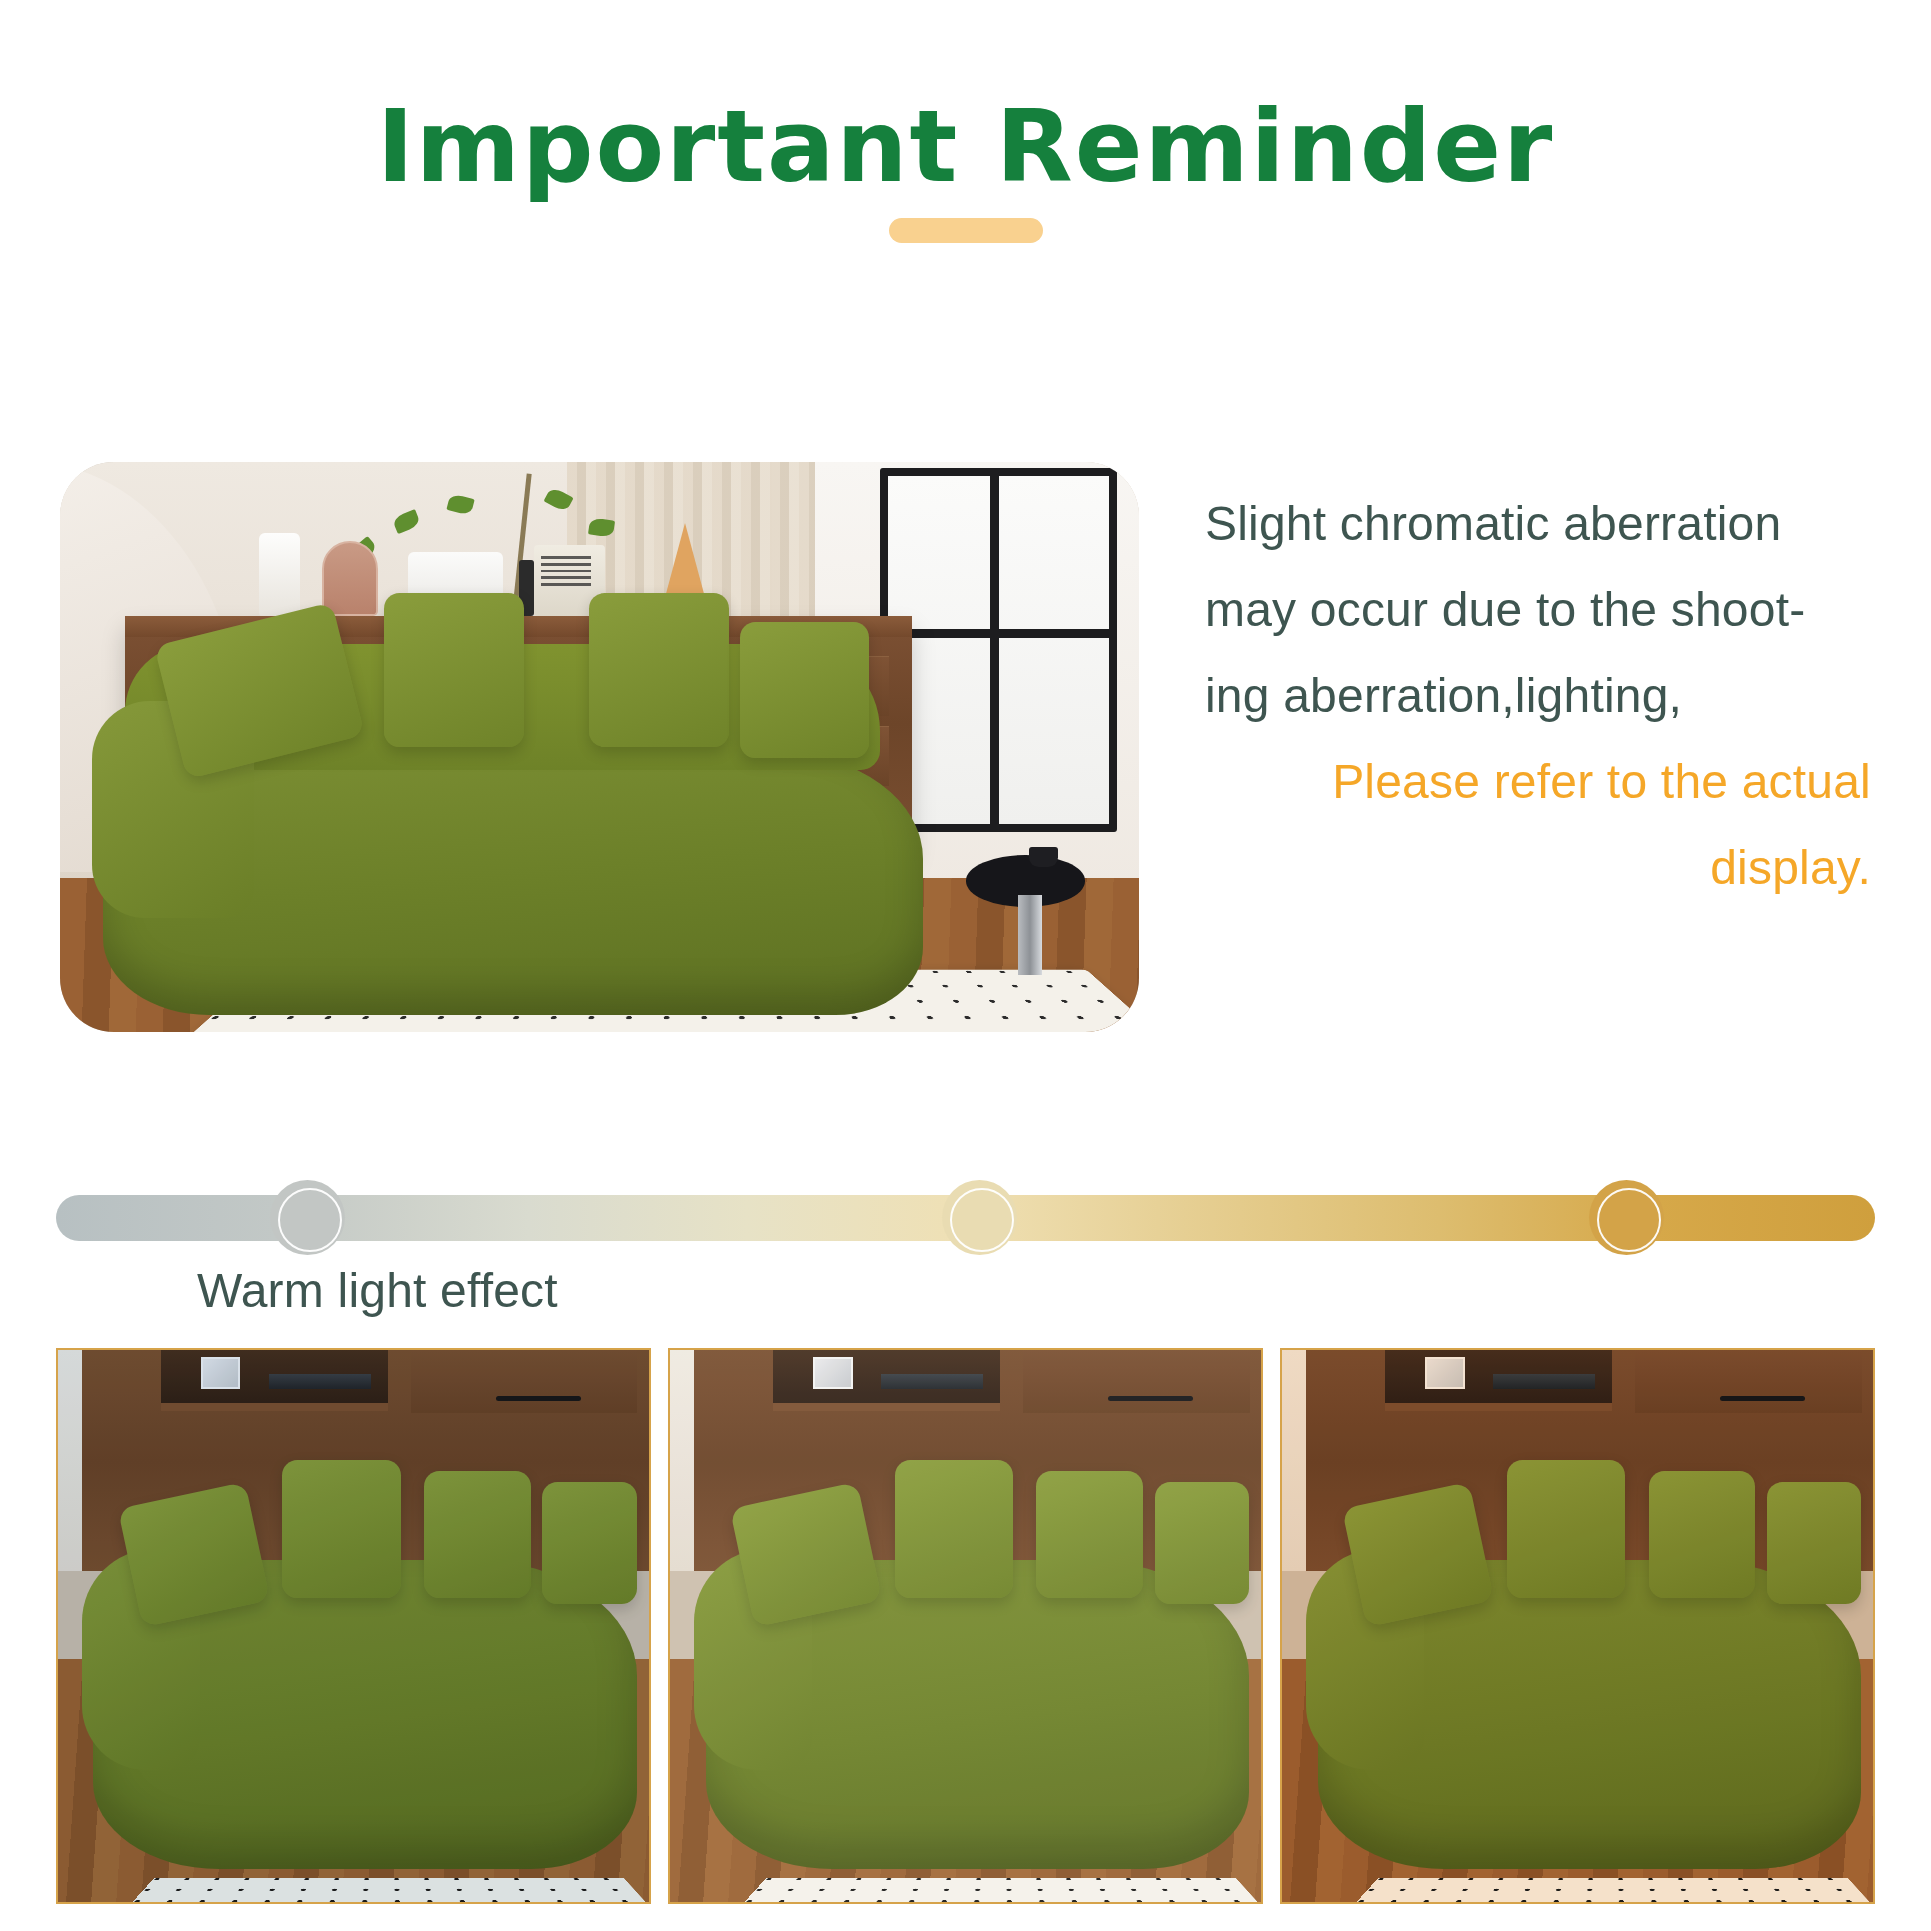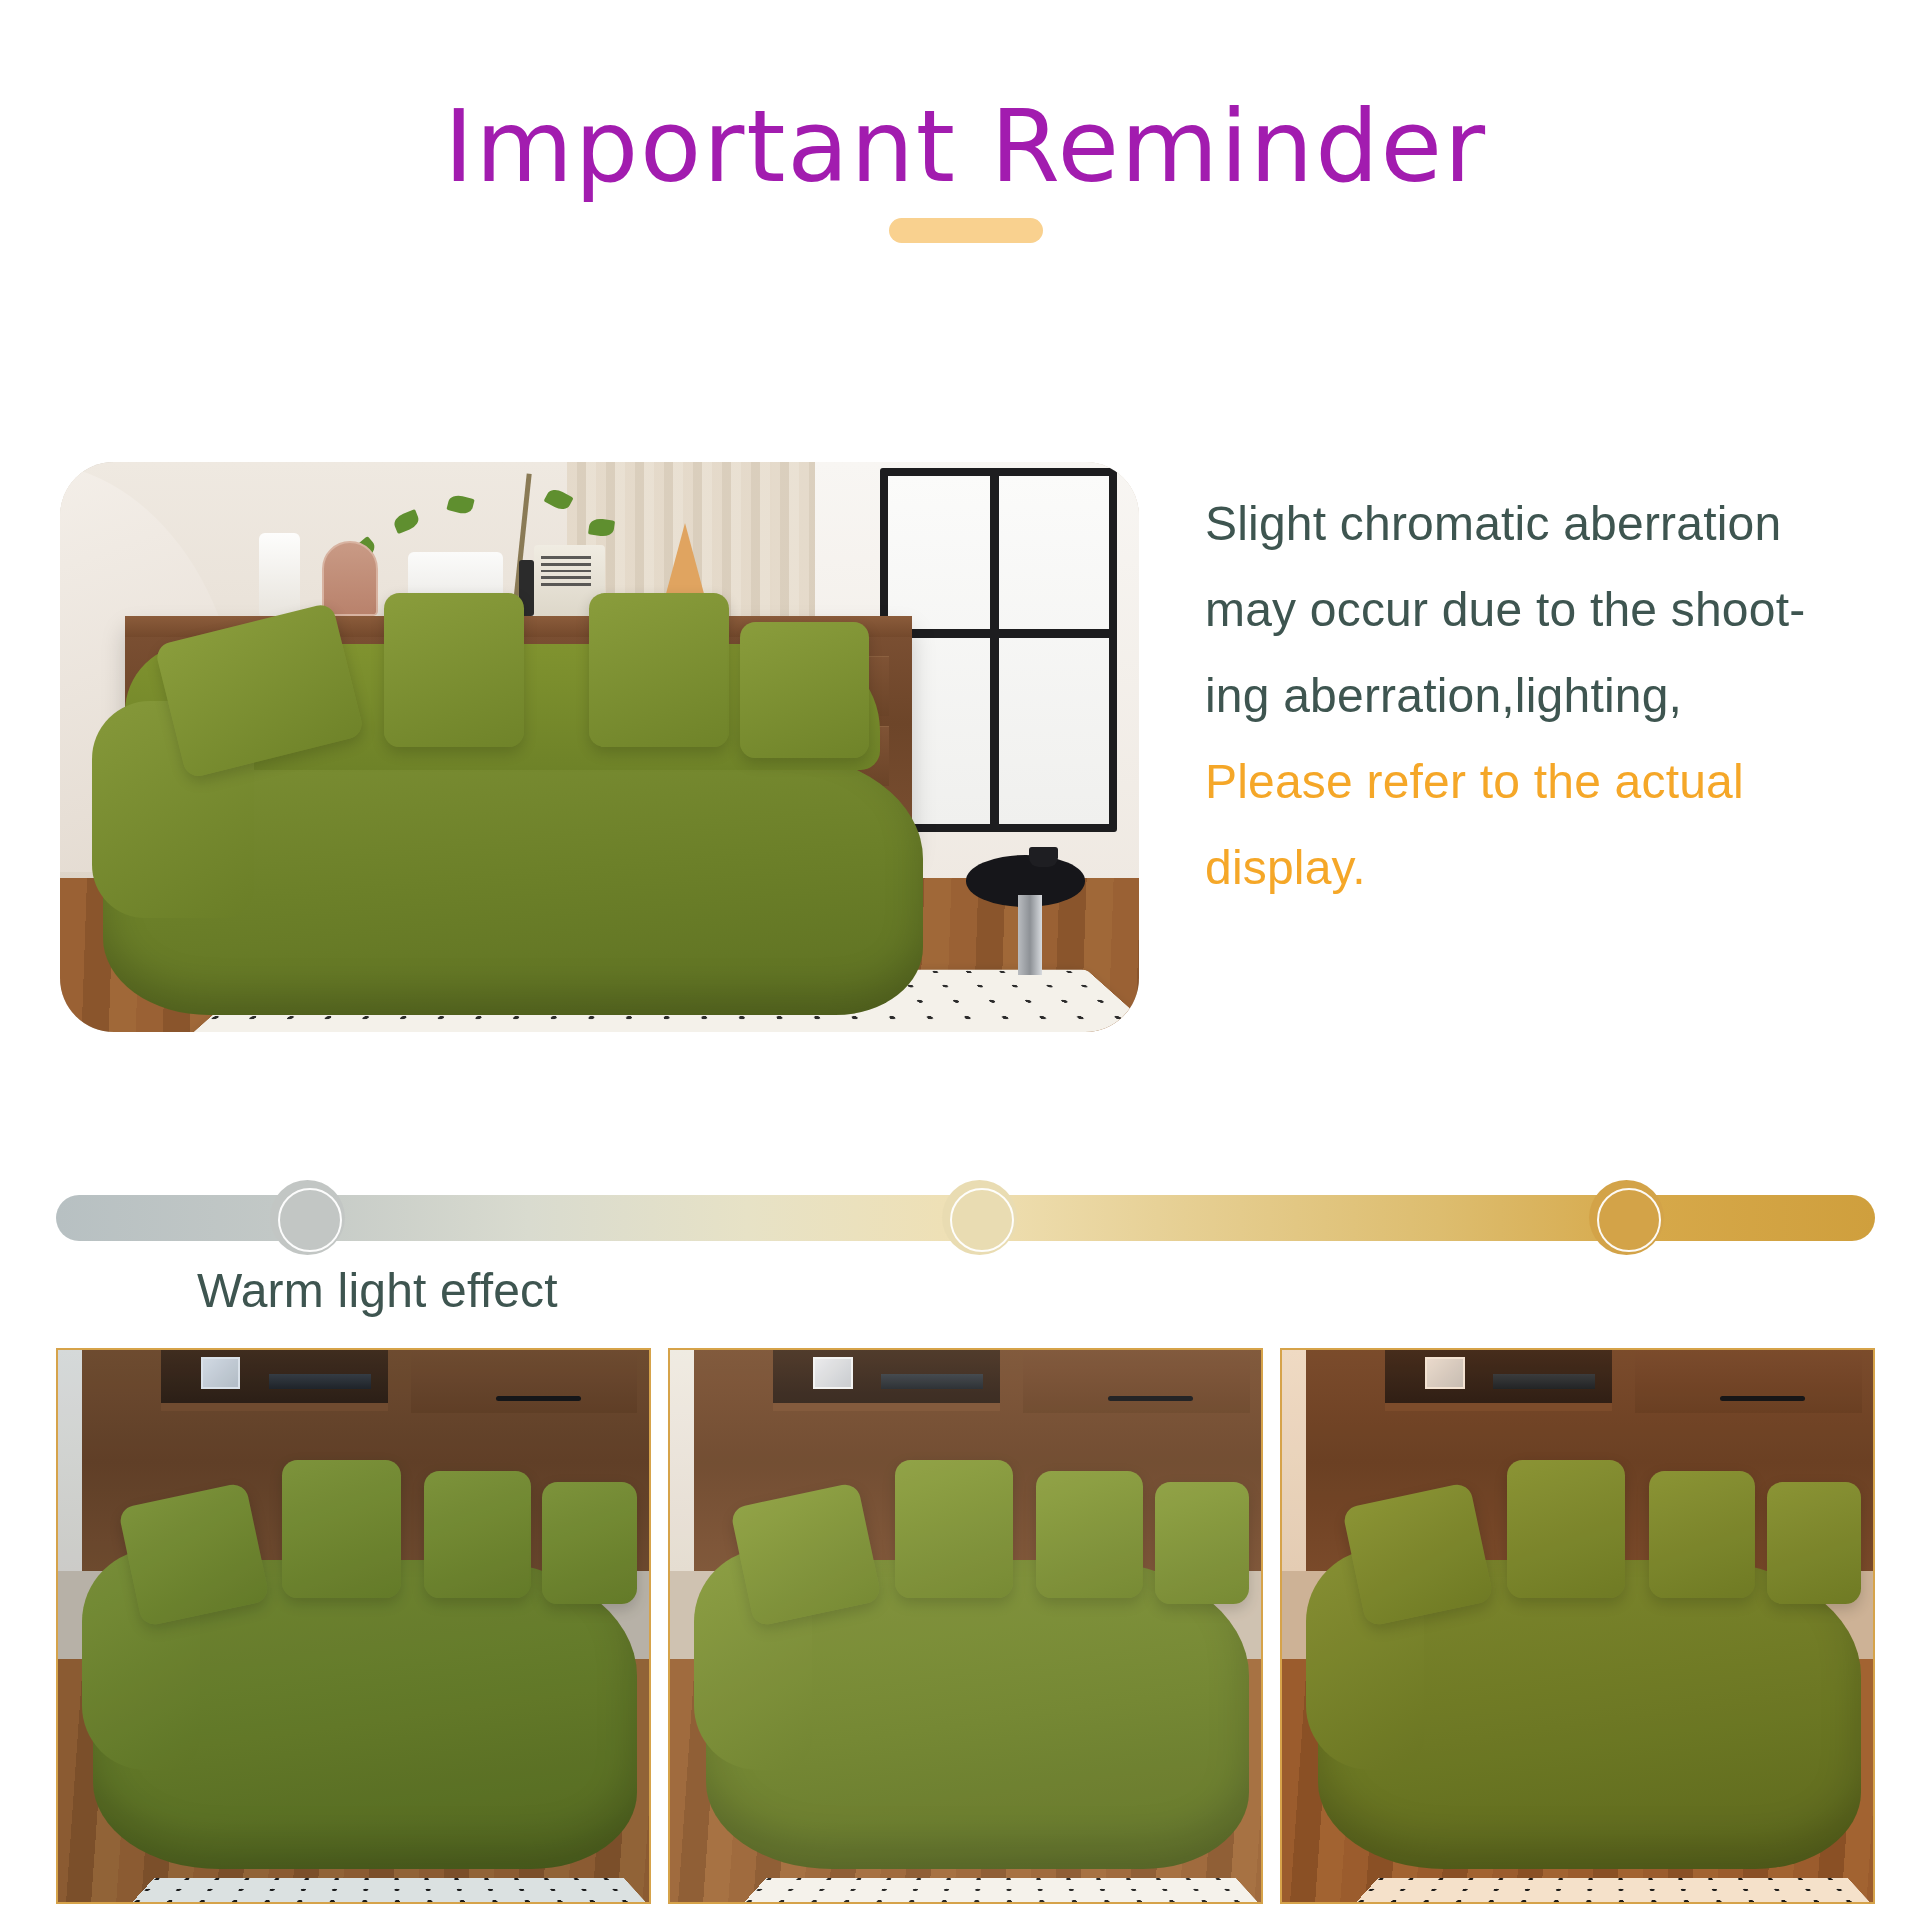--- a/index.html
+++ b/index.html
@@ -23,23 +23,23 @@
   .header {
     position: absolute;
     top: 93px;
     left: 0;
     width: 1931px;
     text-align: center;
   }
 
   .title {
     font-size: 100px;
-    font-weight: normal;
+    font-weight: bold;
     letter-spacing: 1.9px;
-    color: #a21caf;
+    color: #15803d;
     line-height: 1.08;
     font-family: "DejaVu Sans", sans-serif;
   }
 
   .title-underline {
     width: 154px;
     height: 25px;
     margin: 17.4px auto 0 auto;
     border-radius: 12.6px;
     background: #F9D18F;
@@ -284,21 +284,21 @@
     top: 19.3px;
     width: 666px;
   }
   .hero-line {
     font-size: 48px;
     line-height: 86px;
     color: #3E5550;
     letter-spacing: 0.2px;
     white-space: nowrap;
   }
-  .hero-line.accent { color: #F5A728; }
+  .hero-line.accent { color: #F5A728; text-align: right; }
 
   
   .slider-wrap {
     position: absolute;
     top: 1180px;
     left: 56px;
     width: 1819px;
     height: 58px;
   }
   .slider-bar {

